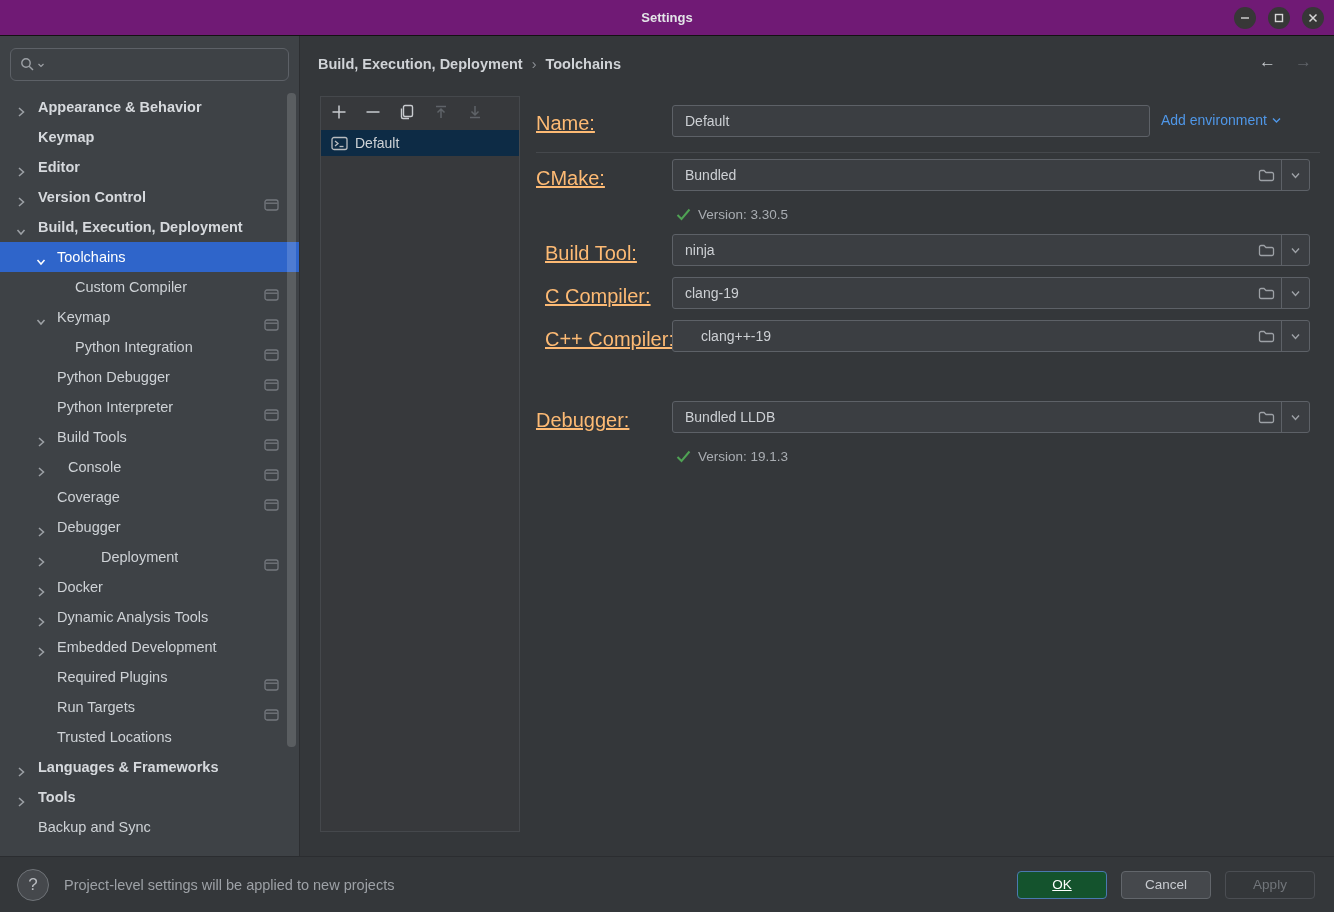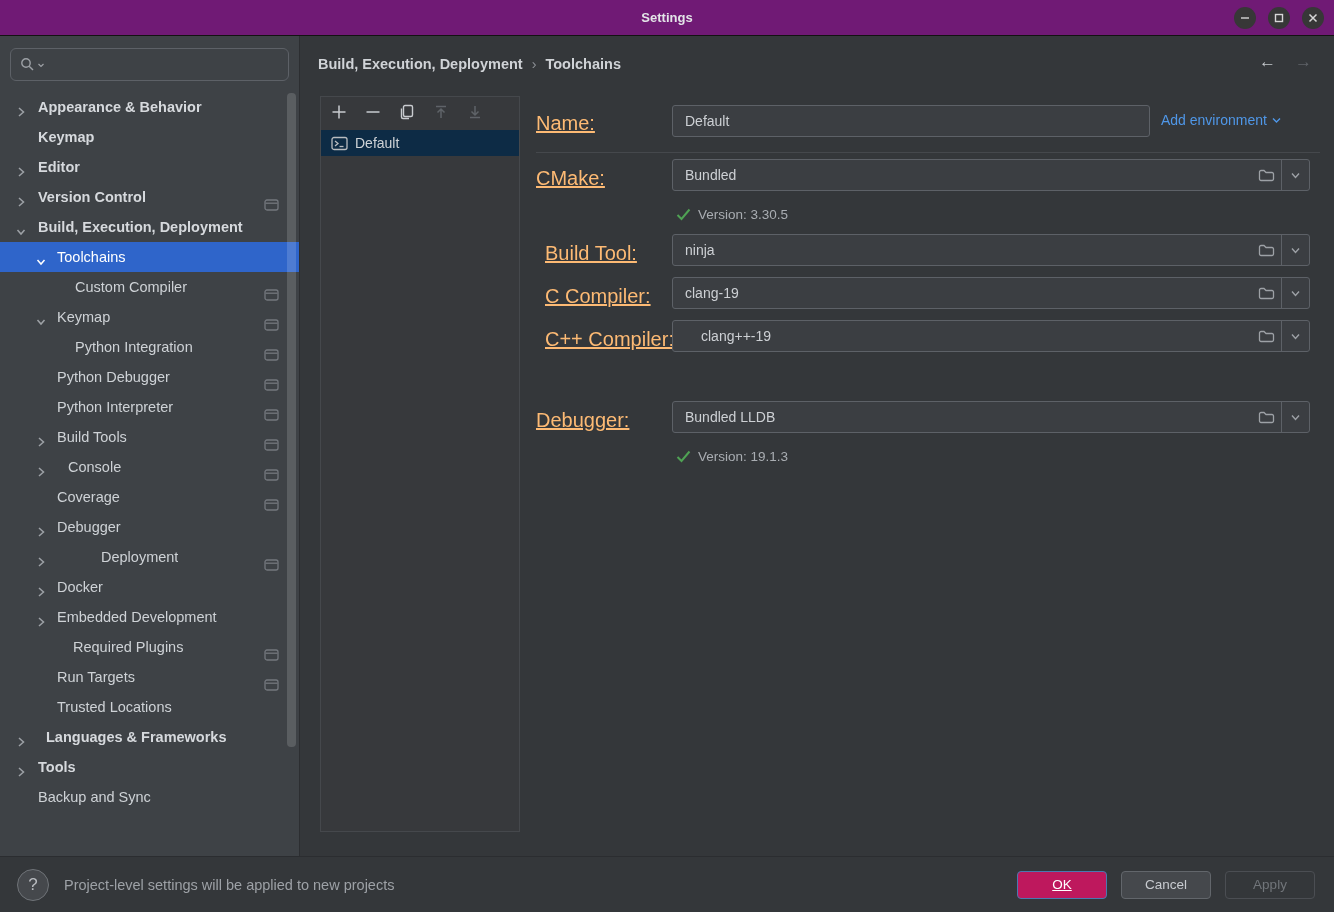--- a/index.html
+++ b/index.html
@@ -114,21 +114,21 @@
     background:#45484c; border:1px solid #6f7378;
     color:#b9bcc0; font-size:17px; display:flex; align-items:center; justify-content:center;
     cursor:pointer; flex:none;
   }
   .hint { margin-left:15px; color:#9da1a6; font-size:14.5px; flex:1; }
   .btns { display:flex; gap:14px; margin-right:19px; }
   .btn {
     min-width:90px; height:28px; border-radius:4px; font-size:13.5px;
     display:flex; align-items:center; justify-content:center; cursor:pointer; padding:0 12px;
   }
-  .btn.primary { background:#be185d; border:1px solid #4a79b0; color:#ffffff;text-decoration:underline; }
+  .btn.primary { background:#14532d; border:1px solid #4a79b0; color:#ffffff;text-decoration:underline; }
   .btn.normal { background:#45484c; border:1px solid #62666b; color:#c8cbd0; }
   .btn.disabled { background:transparent; border:1px solid #4b4e53; color:#71757a; cursor:default; }
 </style>
 </head>
 <body>
 
 <div class="titlebar">
   <span class="title">Settings</span>
   <div class="winbtns">
     <div class="winbtn">
@@ -283,44 +283,50 @@
         <div class="tree-row">
           <span class="chev" style="left: 34px;"><svg width="14" height="14" viewBox="0 0 14 14">
               <path d="M5 3 L9.5 7 L5 11" fill="none" stroke="#9da1a6" stroke-width="1.5"></path>
             </svg></span>
           <span class="tlabel" style="left: 57px;">Docker</span>
         </div>
         <div class="tree-row">
           <span class="chev" style="left: 34px;"><svg width="14" height="14" viewBox="0 0 14 14">
               <path d="M5 3 L9.5 7 L5 11" fill="none" stroke="#9da1a6" stroke-width="1.5"></path>
             </svg></span>
+          <span class="tlabel" style="left: 57px;">Dynamic Analysis Tools</span>
+        </div>
+        <div class="tree-row">
+          <span class="chev" style="left: 34px;"><svg width="14" height="14" viewBox="0 0 14 14">
+              <path d="M5 3 L9.5 7 L5 11" fill="none" stroke="#9da1a6" stroke-width="1.5"></path>
+            </svg></span>
           <span class="tlabel" style="left: 57px;">Embedded Development</span>
         </div>
         <div class="tree-row">
-          <span class="tlabel" style="left: 57px; margin-left: 16px;">Required Plugins</span>
+          <span class="tlabel" style="left: 57px;">Required Plugins</span>
           <span class="proj"><svg width="15" height="12" viewBox="0 0 15 12">
               <rect x="1" y="1" width="13" height="10" rx="2" fill="none" stroke="#74787e" stroke-width="1.3"></rect>
               <line x1="1.5" y1="4.2" x2="13.5" y2="4.2" stroke="#74787e" stroke-width="1.3"></line>
             </svg></span>
         </div>
         <div class="tree-row">
           <span class="tlabel" style="left: 57px;">Run Targets</span>
           <span class="proj"><svg width="15" height="12" viewBox="0 0 15 12">
               <rect x="1" y="1" width="13" height="10" rx="2" fill="none" stroke="#74787e" stroke-width="1.3"></rect>
               <line x1="1.5" y1="4.2" x2="13.5" y2="4.2" stroke="#74787e" stroke-width="1.3"></line>
             </svg></span>
         </div>
         <div class="tree-row">
           <span class="tlabel" style="left: 57px;">Trusted Locations</span>
         </div>
         <div class="tree-row bold">
           <span class="chev" style="left: 14px;"><svg width="14" height="14" viewBox="0 0 14 14">
               <path d="M5 3 L9.5 7 L5 11" fill="none" stroke="#9da1a6" stroke-width="1.5"></path>
             </svg></span>
-          <span class="tlabel" style="left: 38px; margin-left: 8px;">Languages &amp; Frameworks</span>
+          <span class="tlabel" style="left: 38px;">Languages &amp; Frameworks</span>
         </div>
         <div class="tree-row bold">
           <span class="chev" style="left: 14px;"><svg width="14" height="14" viewBox="0 0 14 14">
               <path d="M5 3 L9.5 7 L5 11" fill="none" stroke="#9da1a6" stroke-width="1.5"></path>
             </svg></span>
           <span class="tlabel" style="left: 38px; text-align: right;">Tools</span>
         </div>
         <div class="tree-row">
           <span class="tlabel" style="left: 38px;">Backup and Sync</span>
         </div>

